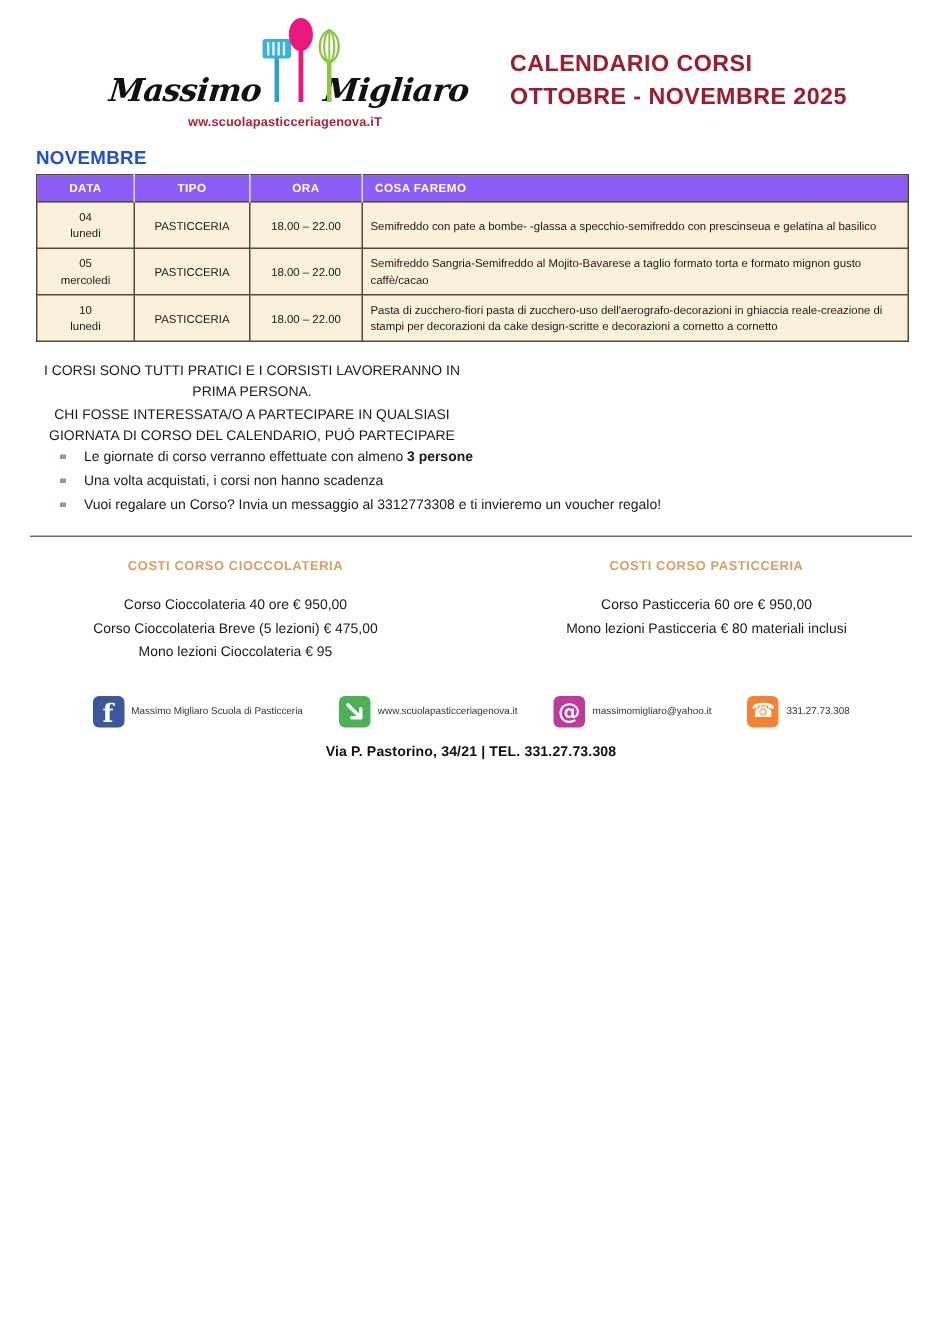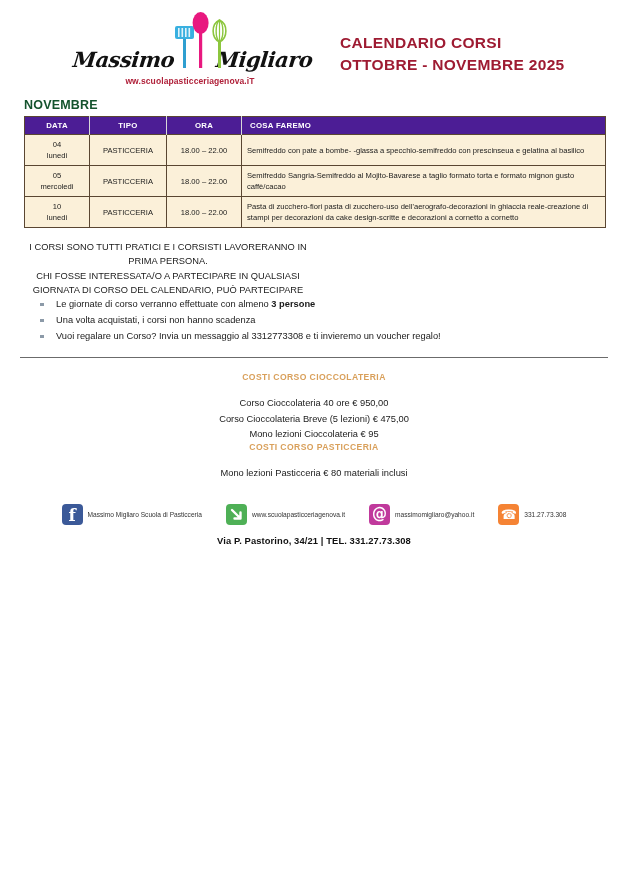--- a/index.html
+++ b/index.html
@@ -79,36 +79,36 @@
     font-size: 15.5px;
     letter-spacing: 0.3px;
     line-height: 1.45;
   }
 
   
   .month-label {
     margin: 6px 0 4px 24px;
     font-size: 12.5px;
     font-weight: bold;
-    color: #14532d;
+    color: #1d4ed8;
     letter-spacing: 0.2px;
   }
 
   
   .table-wrap {
     margin: 0 22px 0 24px;
   }
   table.cal {
     width: 100%;
     border-collapse: collapse;
     table-layout: fixed;
     border: 1px solid #5a4632;
   }
   table.cal th {
-    background: #4c1d95;
+    background: #8b5cf6;
     color: #ffffff;
     font-size: 7.8px;
     font-weight: bold;
     letter-spacing: 0.3px;
     padding: 4px 6px;
     border-right: 1px solid #d8d8d8;
     text-align: center;
     vertical-align: middle;
   }
   table.cal th.left-align { text-align: left; padding-left: 8px; }
@@ -178,21 +178,20 @@
   .divider {
     border: none;
     border-top: 1px solid #6b6b6b;
     margin: 12px 20px 0 20px;
   }
 
   
   .costs {
     display: flex;
     margin-top: 14px;
-    flex-direction: column;
   }
   .cost-col {
     flex: 1;
     text-align: center;
   }
   .cost-title {
     color: #d9a05b;
     font-size: 8.6px;
     font-weight: bold;
     letter-spacing: 0.4px;
@@ -384,20 +383,21 @@
 
   <div class="costs">
     <div class="cost-col">
       <div class="cost-title">COSTI CORSO CIOCCOLATERIA</div>
       <div class="cost-line">Corso Cioccolateria 40 ore € 950,00</div>
       <div class="cost-line">Corso Cioccolateria Breve (5 lezioni) € 475,00</div>
       <div class="cost-line">Mono lezioni Cioccolateria € 95</div>
     </div>
     <div class="cost-col">
       <div class="cost-title">COSTI CORSO PASTICCERIA</div>
+      <div class="cost-line">Corso Pasticceria 60 ore € 950,00</div>
       <div class="cost-line">Mono lezioni Pasticceria € 80 materiali inclusi</div>
     </div>
   </div>
 
   <div class="contacts">
 
     <div class="contact-item">
       <span class="contact-icon ic-fb">
           <span class="fb-glyph">f</span>
         </span>

